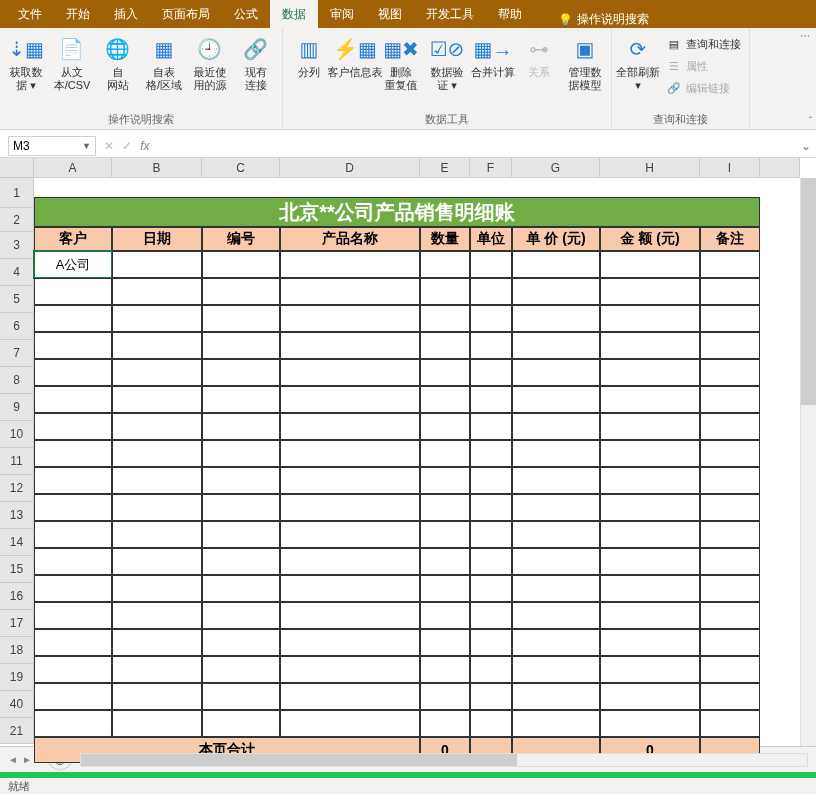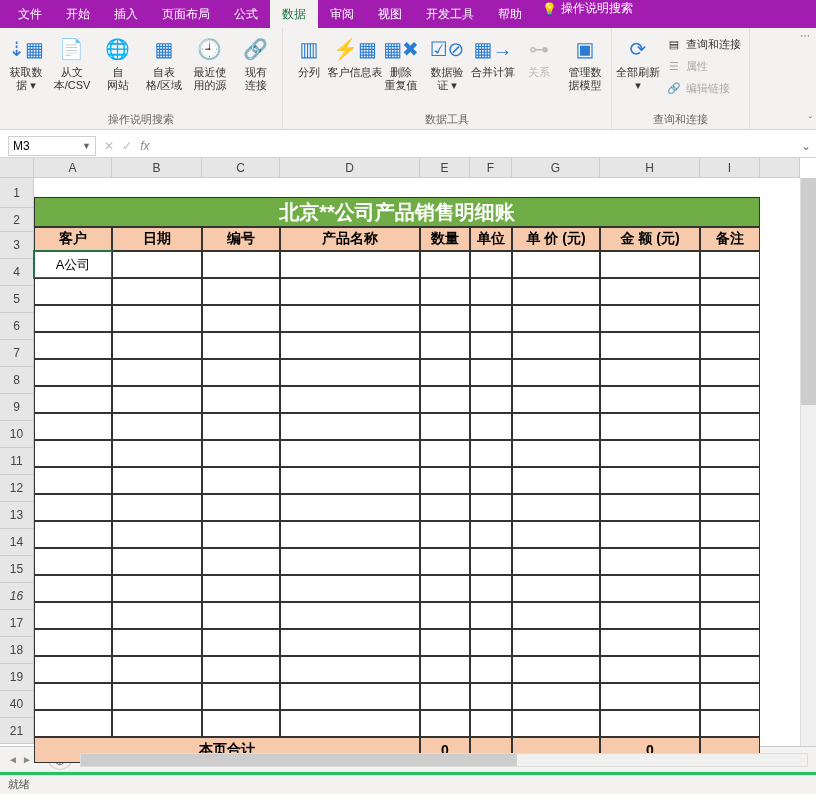--- a/index.html
+++ b/index.html
@@ -1,19 +1,19 @@
 <!DOCTYPE html>
 <html><head>
 <meta charset="utf-8">
 <style>
 * { box-sizing: border-box; margin: 0; padding: 0; font-family: "Microsoft YaHei", "SimSun", sans-serif; }
 body { width: 816px; height: 804px; background: #fff; overflow: hidden; font-size: 12px; }
 
 
-.menubar { background: #a21caf; height: 28px; display: flex; align-items: flex-start; gap: 0; padding-left: 6px; }
+.menubar { background: #a16207; height: 28px; display: flex; align-items: flex-end; gap: 16px; padding-left: 6px; }
 .menu-item { color: #fff; padding: 0 12px; height: 28px; line-height: 28px; cursor: pointer; font-size: 12px; }
 .menu-item.active { background: #f3f2f1; color: #217346; }
 .search-area { display: flex; align-items: center; color: #fff; margin-left: 8px; gap: 4px; }
 .bulb { display:inline-block; }
 
 
 .ribbon { background: #f3f2f1; height: 102px; border-bottom: 1px solid #d4d4d4; display: flex; position: relative; }
 .ribbon-group { border-right: 1px solid #e1dfdd; display: flex; flex-direction: column; align-items: center; padding: 2px 4px 0; }
 .ribbon-group-content { display: flex; align-items: flex-start; gap: 2px; flex: 1; }
 .ribbon-group-label { font-size: 11px; color: #666; padding: 2px 0; }
@@ -58,21 +58,21 @@
 .tabbar { height:26px; border-top:1px solid #ccc; background:#f3f2f1; display:flex; align-items:center; }
 .tab-nav { display:flex; gap:4px; padding:0 8px; color:#888; }
 .tab-nav span { cursor:pointer; font-size:10px; }
 .sheet-tabs { display:flex; align-items:flex-end; height:100%; }
 .sheet-tab { padding: 4px 14px; border:1px solid #ccc; border-bottom:none; background:#ececec; font-size:12px; cursor:pointer; margin-right:-1px; }
 .sheet-tab.active { background:#fff; border-bottom:2px solid #217346; position:relative; z-index:1; }
 .add-sheet { width:24px; height:20px; border:1px solid #ccc; border-radius:50%; margin-left:8px; display:flex; align-items:center; justify-content:center; color:#666; cursor:pointer; font-size:14px;}
 .scroll-h { flex:1; margin:0 8px; height:14px; background:#f0f0f0; border:1px solid #ddd; position:relative; }
 .scroll-h .thumb { position:absolute; left:0; width:60%; height:100%; background:#cdcdcd; }
 
-.statusbar { height: 22px; background:#f3f2f1; border-top:3px solid #22c55e; display:flex; align-items:center; padding:0 8px; font-size:11px; color:#555;}
+.statusbar { height: 22px; background:#f3f2f1; border-top:6px solid #22c55e; display:flex; align-items:center; padding:0 8px; font-size:11px; color:#555;}
 
 
 .v-scroll { position:absolute; right:0; top:20px; width:16px; bottom:0; background:#f0f0f0; border-left:1px solid #ddd; }
 .v-scroll .thumb { position:absolute; top:0; width:100%; height:40%; background:#cdcdcd; }
 </style>
 </head>
 <body>
 
 <div class="menubar">
   <div id="menu-items" style="display: flex;">
@@ -232,21 +232,21 @@
       <div class="rowhead" style="height: 27px; line-height: 27px;">6</div>
       <div class="rowhead" style="height: 27px; line-height: 27px;">7</div>
       <div class="rowhead" style="height: 27px; line-height: 27px;">8</div>
       <div class="rowhead" style="height: 27px; line-height: 27px;">9</div>
       <div class="rowhead" style="height: 27px; line-height: 27px;">10</div>
       <div class="rowhead" style="height: 27px; line-height: 27px;">11</div>
       <div class="rowhead" style="height: 27px; line-height: 27px;">12</div>
       <div class="rowhead" style="height: 27px; line-height: 27px;">13</div>
       <div class="rowhead" style="height: 27px; line-height: 27px;">14</div>
       <div class="rowhead" style="height: 27px; line-height: 27px;">15</div>
-      <div class="rowhead" style="height: 27px; line-height: 27px; font-style: italic;">16</div>
+      <div class="rowhead" style="height: 27px; line-height: 27px;">16</div>
       <div class="rowhead" style="height: 27px; line-height: 27px;">17</div>
       <div class="rowhead" style="height: 27px; line-height: 27px;">18</div>
       <div class="rowhead" style="height: 27px; line-height: 27px;">19</div>
       <div class="rowhead" style="height: 27px; line-height: 27px;">40</div>
       <div class="rowhead" style="height: 26px; line-height: 26px;">21</div>
     </div>
   <div class="cells" id="cells" style="width: 726px;">
       <div class="title-row" style="height: 30px; width: 726px;">北京**公司产品销售明细账</div>
       <div class="cellrow" style="height: 24px;">
         <div class="header-cell" style="width: 78px; height: 24px;">客户</div>

